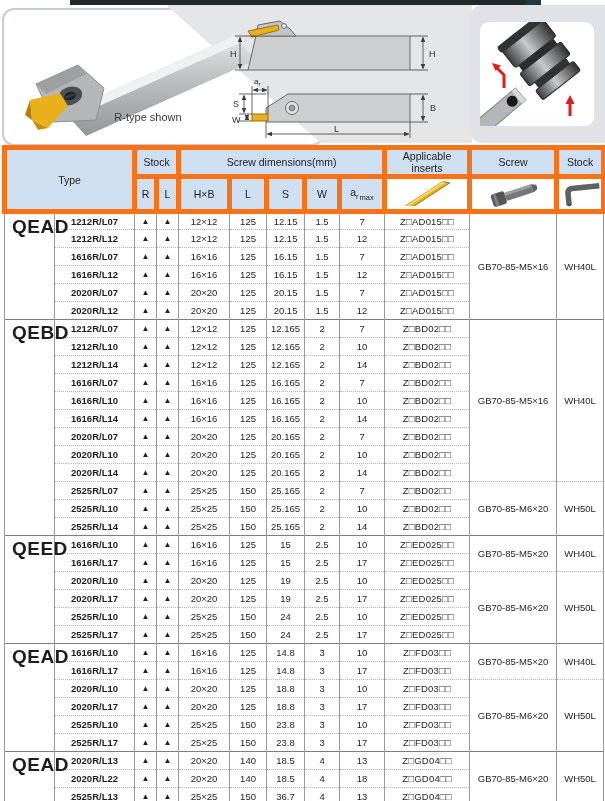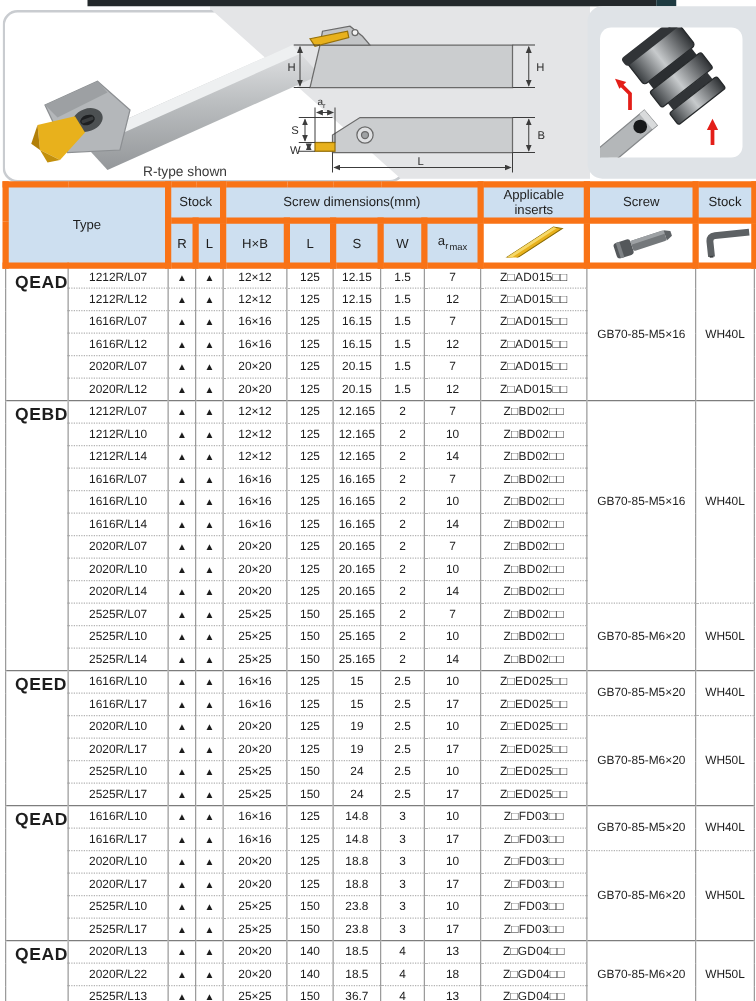--- a/index.html
+++ b/index.html
@@ -8,21 +8,21 @@
 
   
   .top-area{position:absolute;left:0;top:0;width:605px;height:145px;background:#fff;}
   .gray-panel{position:absolute;left:168px;top:5px;width:304px;height:138px;background:var(--drawing_bg,#e4e5e7);}
   .top-bar{position:absolute;left:70px;top:0;width:455px;height:5px;background:var(--topbar,#23282b);}
   .top-bar-tail{position:absolute;left:525px;top:0;width:16px;height:5px;background:#1e3a41;}
   .photo-card{position:absolute;left:2px;top:8px;width:318px;height:134px;background:#fff;
               border:2px solid #c9ccd0;border-radius:12px;
               clip-path:polygon(0 0,52% 0,100% 100%,0 100%);}
   .photo-svg{position:absolute;left:2px;top:8px;}
-  .caption{position:absolute;left:88px;top:132px;width:120px;text-align:center;
+  .caption{position:absolute;left:88px;top:111px;width:120px;text-align:center;
            font-size:11px;color:#3a3a3a;}
   .dim-svg{position:absolute;left:230px;top:8px;}
   .right-panel{position:absolute;left:470px;top:5px;width:135px;height:138px;
                background:#dfe3e7;border-radius:12px 0 0 12px;}
   .app-card{position:absolute;left:480px;top:22px;width:114px;height:104px;background:#fff;border-radius:9px;}
   .app-svg{position:absolute;left:480px;top:22px;}
 
   
   table{position:absolute;left:2px;top:145px;width:601px;border-collapse:collapse;table-layout:fixed;
         border:1.5px solid #6f6f6f;}
@@ -30,23 +30,23 @@
   thead th{background:var(--header_bg,#cddff0);border:5px solid #f97316;
            font-weight:normal;font-size:10.5px;color:#1d1d1d;padding:0;}
   thead tr.h1 th{height:27px;}
   thead tr.h2 th{height:30px;}
   thead th.iconcell{background:#fff;}
   thead sub{font-size:7.5px;}
   tbody td{height:18px;padding:0 1px;text-align:center;font-size:9.5px;color:#1d1d1d;
            border-left:1px solid #9b9b9b;border-right:1px solid #9b9b9b;
            border-top:1px dotted #b3b3b3;line-height:1;}
   tbody tr.sec-first td{border-top:1px solid #7d7d7d;}
-  tbody td.code{font-size:14px;font-weight:bold;text-align:left;vertical-align:top;
+  tbody td.code{font-size:19px;font-weight:bold;text-align:left;vertical-align:top;
                 padding:3px 0 0 7px;letter-spacing:.5px;}
-  tbody td.model{font-weight:normal;}
+  tbody td.model{font-weight:bold;}
   tbody td.tri{font-size:8px;}
   tbody td.ins{letter-spacing:.2px;margin-top:40px;}
 </style>
 </head>
 <body>
 
 <div class="page">
 
   <div class="top-area">
     <div class="gray-panel"></div>

